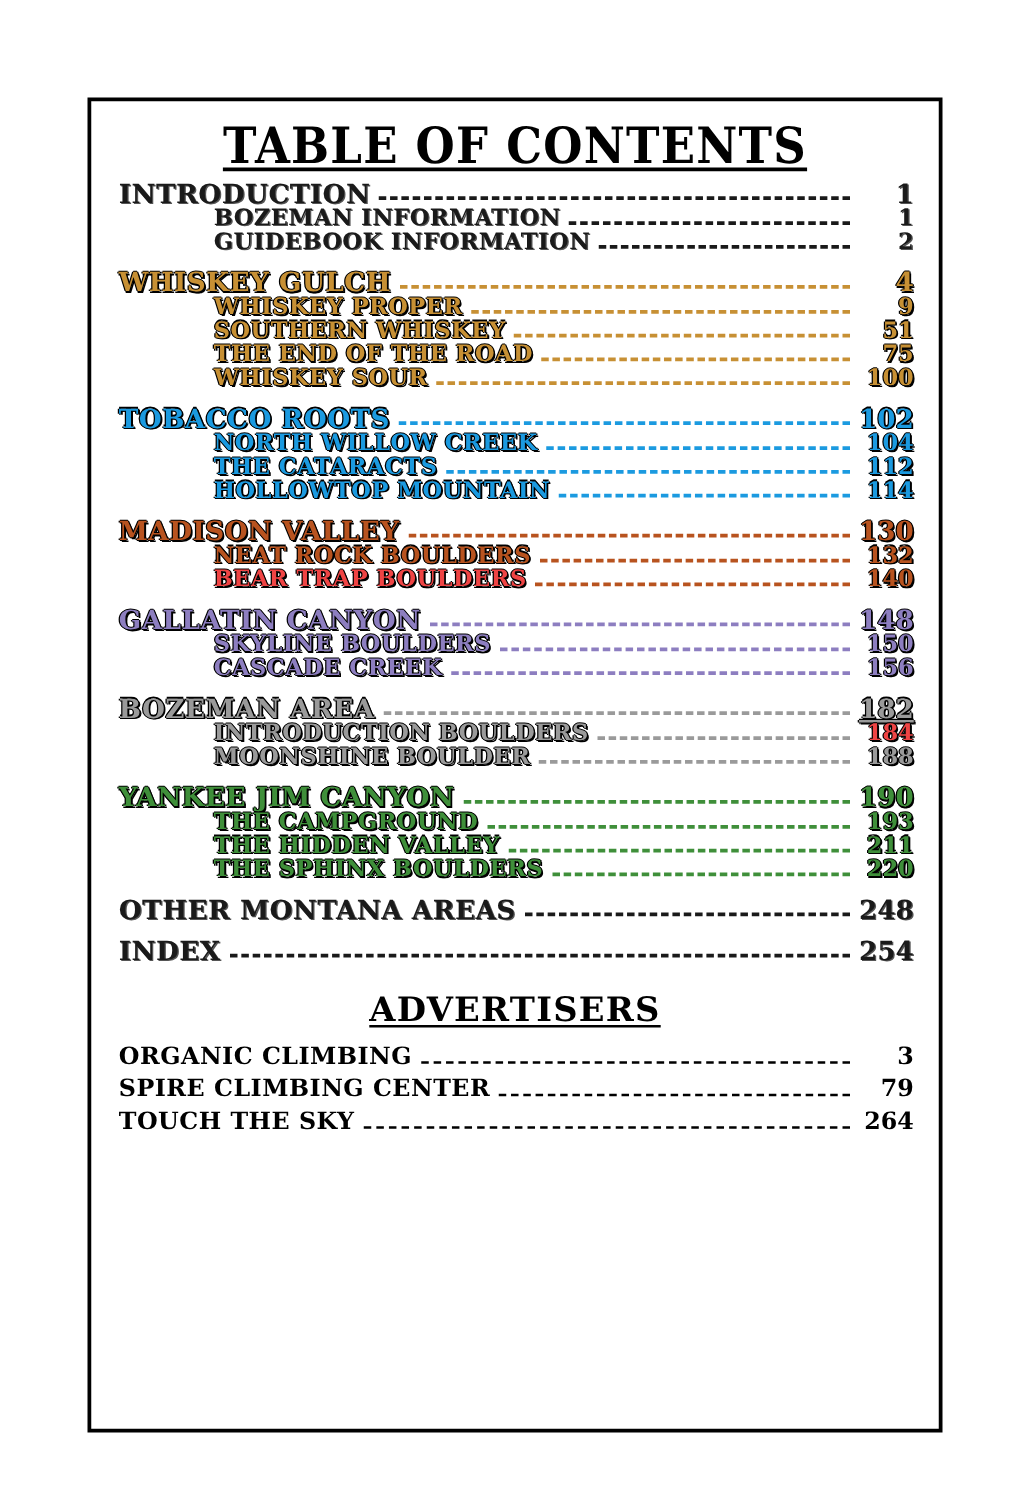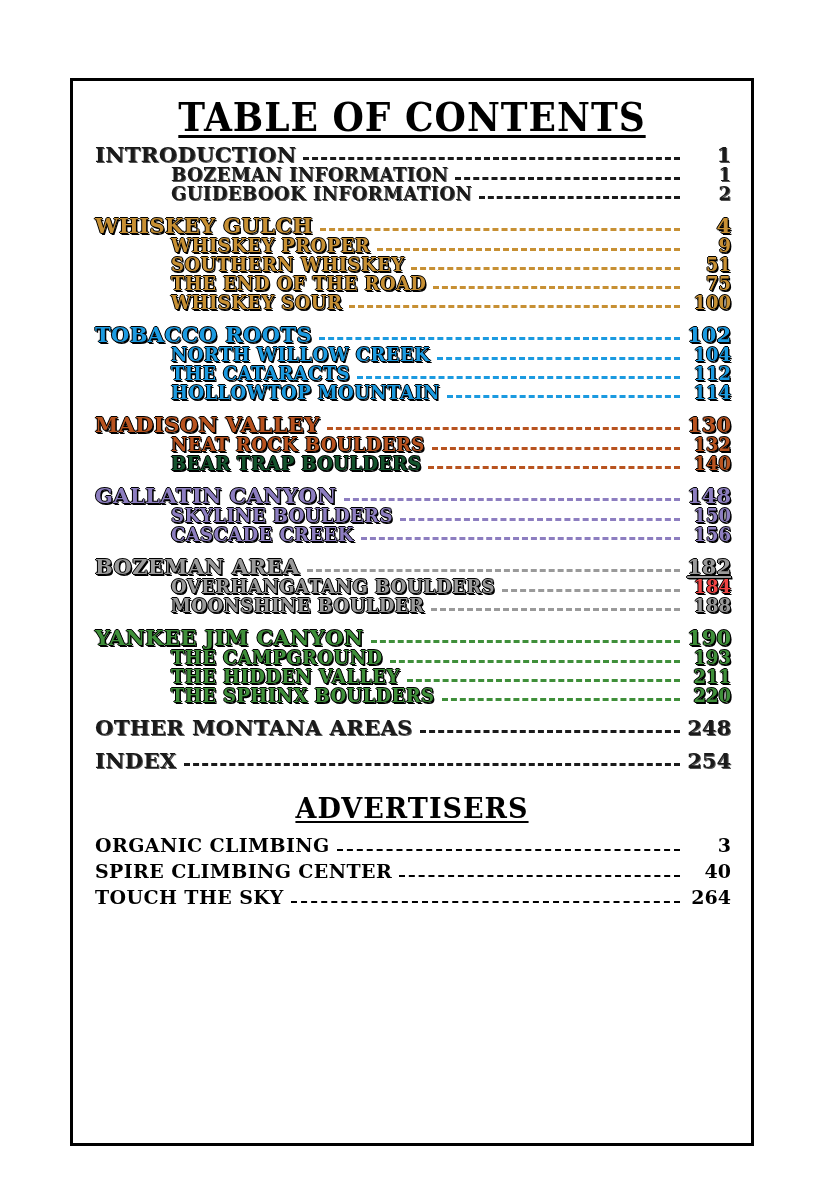--- a/index.html
+++ b/index.html
@@ -208,21 +208,21 @@
           <span class="label outlined" style="color: rgb(184, 83, 31); text-shadow: rgb(0, 0, 0) 1.5px 1.5px 0px, rgb(0, 0, 0) -1px 0px 0px, rgb(0, 0, 0) 0px -1px 0px, rgb(0, 0, 0) 1px 0px 0px, rgb(0, 0, 0) 0px 1px 0px;">MADISON VALLEY</span>
           <span class="dots" style="border-bottom-color: rgb(184, 83, 31);"></span>
           <span class="page-num outlined" style="color: rgb(184, 83, 31); text-shadow: rgb(0, 0, 0) 1.5px 1.5px 0px, rgb(0, 0, 0) -1px 0px 0px, rgb(0, 0, 0) 0px -1px 0px, rgb(0, 0, 0) 1px 0px 0px, rgb(0, 0, 0) 0px 1px 0px;">130</span>
         </li>
         <li class="row level1">
           <span class="label outlined" style="color: rgb(184, 83, 31); text-shadow: rgb(0, 0, 0) 1.5px 1.5px 0px, rgb(0, 0, 0) -1px 0px 0px, rgb(0, 0, 0) 0px -1px 0px, rgb(0, 0, 0) 1px 0px 0px, rgb(0, 0, 0) 0px 1px 0px;">NEAT ROCK BOULDERS</span>
           <span class="dots" style="border-bottom-color: rgb(184, 83, 31);"></span>
           <span class="page-num outlined" style="color: rgb(184, 83, 31); text-shadow: rgb(0, 0, 0) 1.5px 1.5px 0px, rgb(0, 0, 0) -1px 0px 0px, rgb(0, 0, 0) 0px -1px 0px, rgb(0, 0, 0) 1px 0px 0px, rgb(0, 0, 0) 0px 1px 0px;">132</span>
         </li>
         <li class="row level1">
-          <span class="label outlined" style="color: #14532d; text-shadow: rgb(0, 0, 0) 1.5px 1.5px 0px, rgb(0, 0, 0) -1px 0px 0px, rgb(0, 0, 0) 0px -1px 0px, rgb(0, 0, 0) 1px 0px 0px, rgb(0, 0, 0) 0px 1px 0px; text-align: right;">BEAR TRAP BOULDERS</span>
+          <span class="label outlined" style="color: #ef4444; text-shadow: rgb(0, 0, 0) 1.5px 1.5px 0px, rgb(0, 0, 0) -1px 0px 0px, rgb(0, 0, 0) 0px -1px 0px, rgb(0, 0, 0) 1px 0px 0px, rgb(0, 0, 0) 0px 1px 0px; text-align: right;">BEAR TRAP BOULDERS</span>
           <span class="dots" style="border-bottom-color: rgb(184, 83, 31);"></span>
           <span class="page-num outlined" style="color: rgb(184, 83, 31); text-shadow: rgb(0, 0, 0) 1.5px 1.5px 0px, rgb(0, 0, 0) -1px 0px 0px, rgb(0, 0, 0) 0px -1px 0px, rgb(0, 0, 0) 1px 0px 0px, rgb(0, 0, 0) 0px 1px 0px;">140</span>
         </li>
         <li class="group-gap"></li>
         <li class="row level0">
           <span class="label outlined" style="color: rgb(141, 126, 192); text-shadow: rgb(0, 0, 0) 1.5px 1.5px 0px, rgb(0, 0, 0) -1px 0px 0px, rgb(0, 0, 0) 0px -1px 0px, rgb(0, 0, 0) 1px 0px 0px, rgb(0, 0, 0) 0px 1px 0px;">GALLATIN CANYON</span>
           <span class="dots" style="border-bottom-color: rgb(141, 126, 192);"></span>
           <span class="page-num outlined" style="color: rgb(141, 126, 192); text-shadow: rgb(0, 0, 0) 1.5px 1.5px 0px, rgb(0, 0, 0) -1px 0px 0px, rgb(0, 0, 0) 0px -1px 0px, rgb(0, 0, 0) 1px 0px 0px, rgb(0, 0, 0) 0px 1px 0px;">148</span>
         </li>
         <li class="row level1">
@@ -235,21 +235,21 @@
           <span class="dots" style="border-bottom-color: rgb(141, 126, 192);"></span>
           <span class="page-num outlined" style="color: rgb(141, 126, 192); text-shadow: rgb(0, 0, 0) 1.5px 1.5px 0px, rgb(0, 0, 0) -1px 0px 0px, rgb(0, 0, 0) 0px -1px 0px, rgb(0, 0, 0) 1px 0px 0px, rgb(0, 0, 0) 0px 1px 0px;">156</span>
         </li>
         <li class="group-gap"></li>
         <li class="row level0">
           <span class="label outlined" style="color: rgb(154, 154, 154); text-shadow: rgb(0, 0, 0) 1.5px 1.5px 0px, rgb(0, 0, 0) -1px 0px 0px, rgb(0, 0, 0) 0px -1px 0px, rgb(0, 0, 0) 1px 0px 0px, rgb(0, 0, 0) 0px 1px 0px;">BOZEMAN AREA</span>
           <span class="dots" style="border-bottom-color: rgb(154, 154, 154);"></span>
           <span class="page-num outlined" style="color: rgb(154, 154, 154); text-shadow: rgb(0, 0, 0) 1.5px 1.5px 0px, rgb(0, 0, 0) -1px 0px 0px, rgb(0, 0, 0) 0px -1px 0px, rgb(0, 0, 0) 1px 0px 0px, rgb(0, 0, 0) 0px 1px 0px; text-decoration: underline;">182</span>
         </li>
         <li class="row level1">
-          <span class="label outlined" style="color: rgb(154, 154, 154); text-shadow: rgb(0, 0, 0) 1.5px 1.5px 0px, rgb(0, 0, 0) -1px 0px 0px, rgb(0, 0, 0) 0px -1px 0px, rgb(0, 0, 0) 1px 0px 0px, rgb(0, 0, 0) 0px 1px 0px;">OVERHANGATANG BOULDERS</span>
+          <span class="label outlined" style="color: rgb(154, 154, 154); text-shadow: rgb(0, 0, 0) 1.5px 1.5px 0px, rgb(0, 0, 0) -1px 0px 0px, rgb(0, 0, 0) 0px -1px 0px, rgb(0, 0, 0) 1px 0px 0px, rgb(0, 0, 0) 0px 1px 0px;">INTRODUCTION BOULDERS</span>
           <span class="dots" style="border-bottom-color: rgb(154, 154, 154);"></span>
           <span class="page-num outlined" style="color: #ef4444; text-shadow: rgb(0, 0, 0) 1.5px 1.5px 0px, rgb(0, 0, 0) -1px 0px 0px, rgb(0, 0, 0) 0px -1px 0px, rgb(0, 0, 0) 1px 0px 0px, rgb(0, 0, 0) 0px 1px 0px;">184</span>
         </li>
         <li class="row level1">
           <span class="label outlined" style="color: rgb(154, 154, 154); text-shadow: rgb(0, 0, 0) 1.5px 1.5px 0px, rgb(0, 0, 0) -1px 0px 0px, rgb(0, 0, 0) 0px -1px 0px, rgb(0, 0, 0) 1px 0px 0px, rgb(0, 0, 0) 0px 1px 0px;">MOONSHINE BOULDER</span>
           <span class="dots" style="border-bottom-color: rgb(154, 154, 154);"></span>
           <span class="page-num outlined" style="color: rgb(154, 154, 154); text-shadow: rgb(0, 0, 0) 1.5px 1.5px 0px, rgb(0, 0, 0) -1px 0px 0px, rgb(0, 0, 0) 0px -1px 0px, rgb(0, 0, 0) 1px 0px 0px, rgb(0, 0, 0) 0px 1px 0px;">188</span>
         </li>
         <li class="group-gap"></li>
         <li class="row level0">
@@ -290,21 +290,21 @@
       <h2 class="ads-title">ADVERTISERS</h2>
       <ul class="ads-list" id="ads-list">
           <li class="ads-row">
             <span class="label">ORGANIC CLIMBING</span>
             <span class="dots"></span>
             <span class="page-num">3</span>
           </li>
           <li class="ads-row">
             <span class="label">SPIRE CLIMBING CENTER</span>
             <span class="dots"></span>
-            <span class="page-num">40</span>
+            <span class="page-num">79</span>
           </li>
           <li class="ads-row">
             <span class="label">TOUCH THE SKY</span>
             <span class="dots"></span>
             <span class="page-num">264</span>
           </li>
         </ul>
     </div>
 
   </div>

